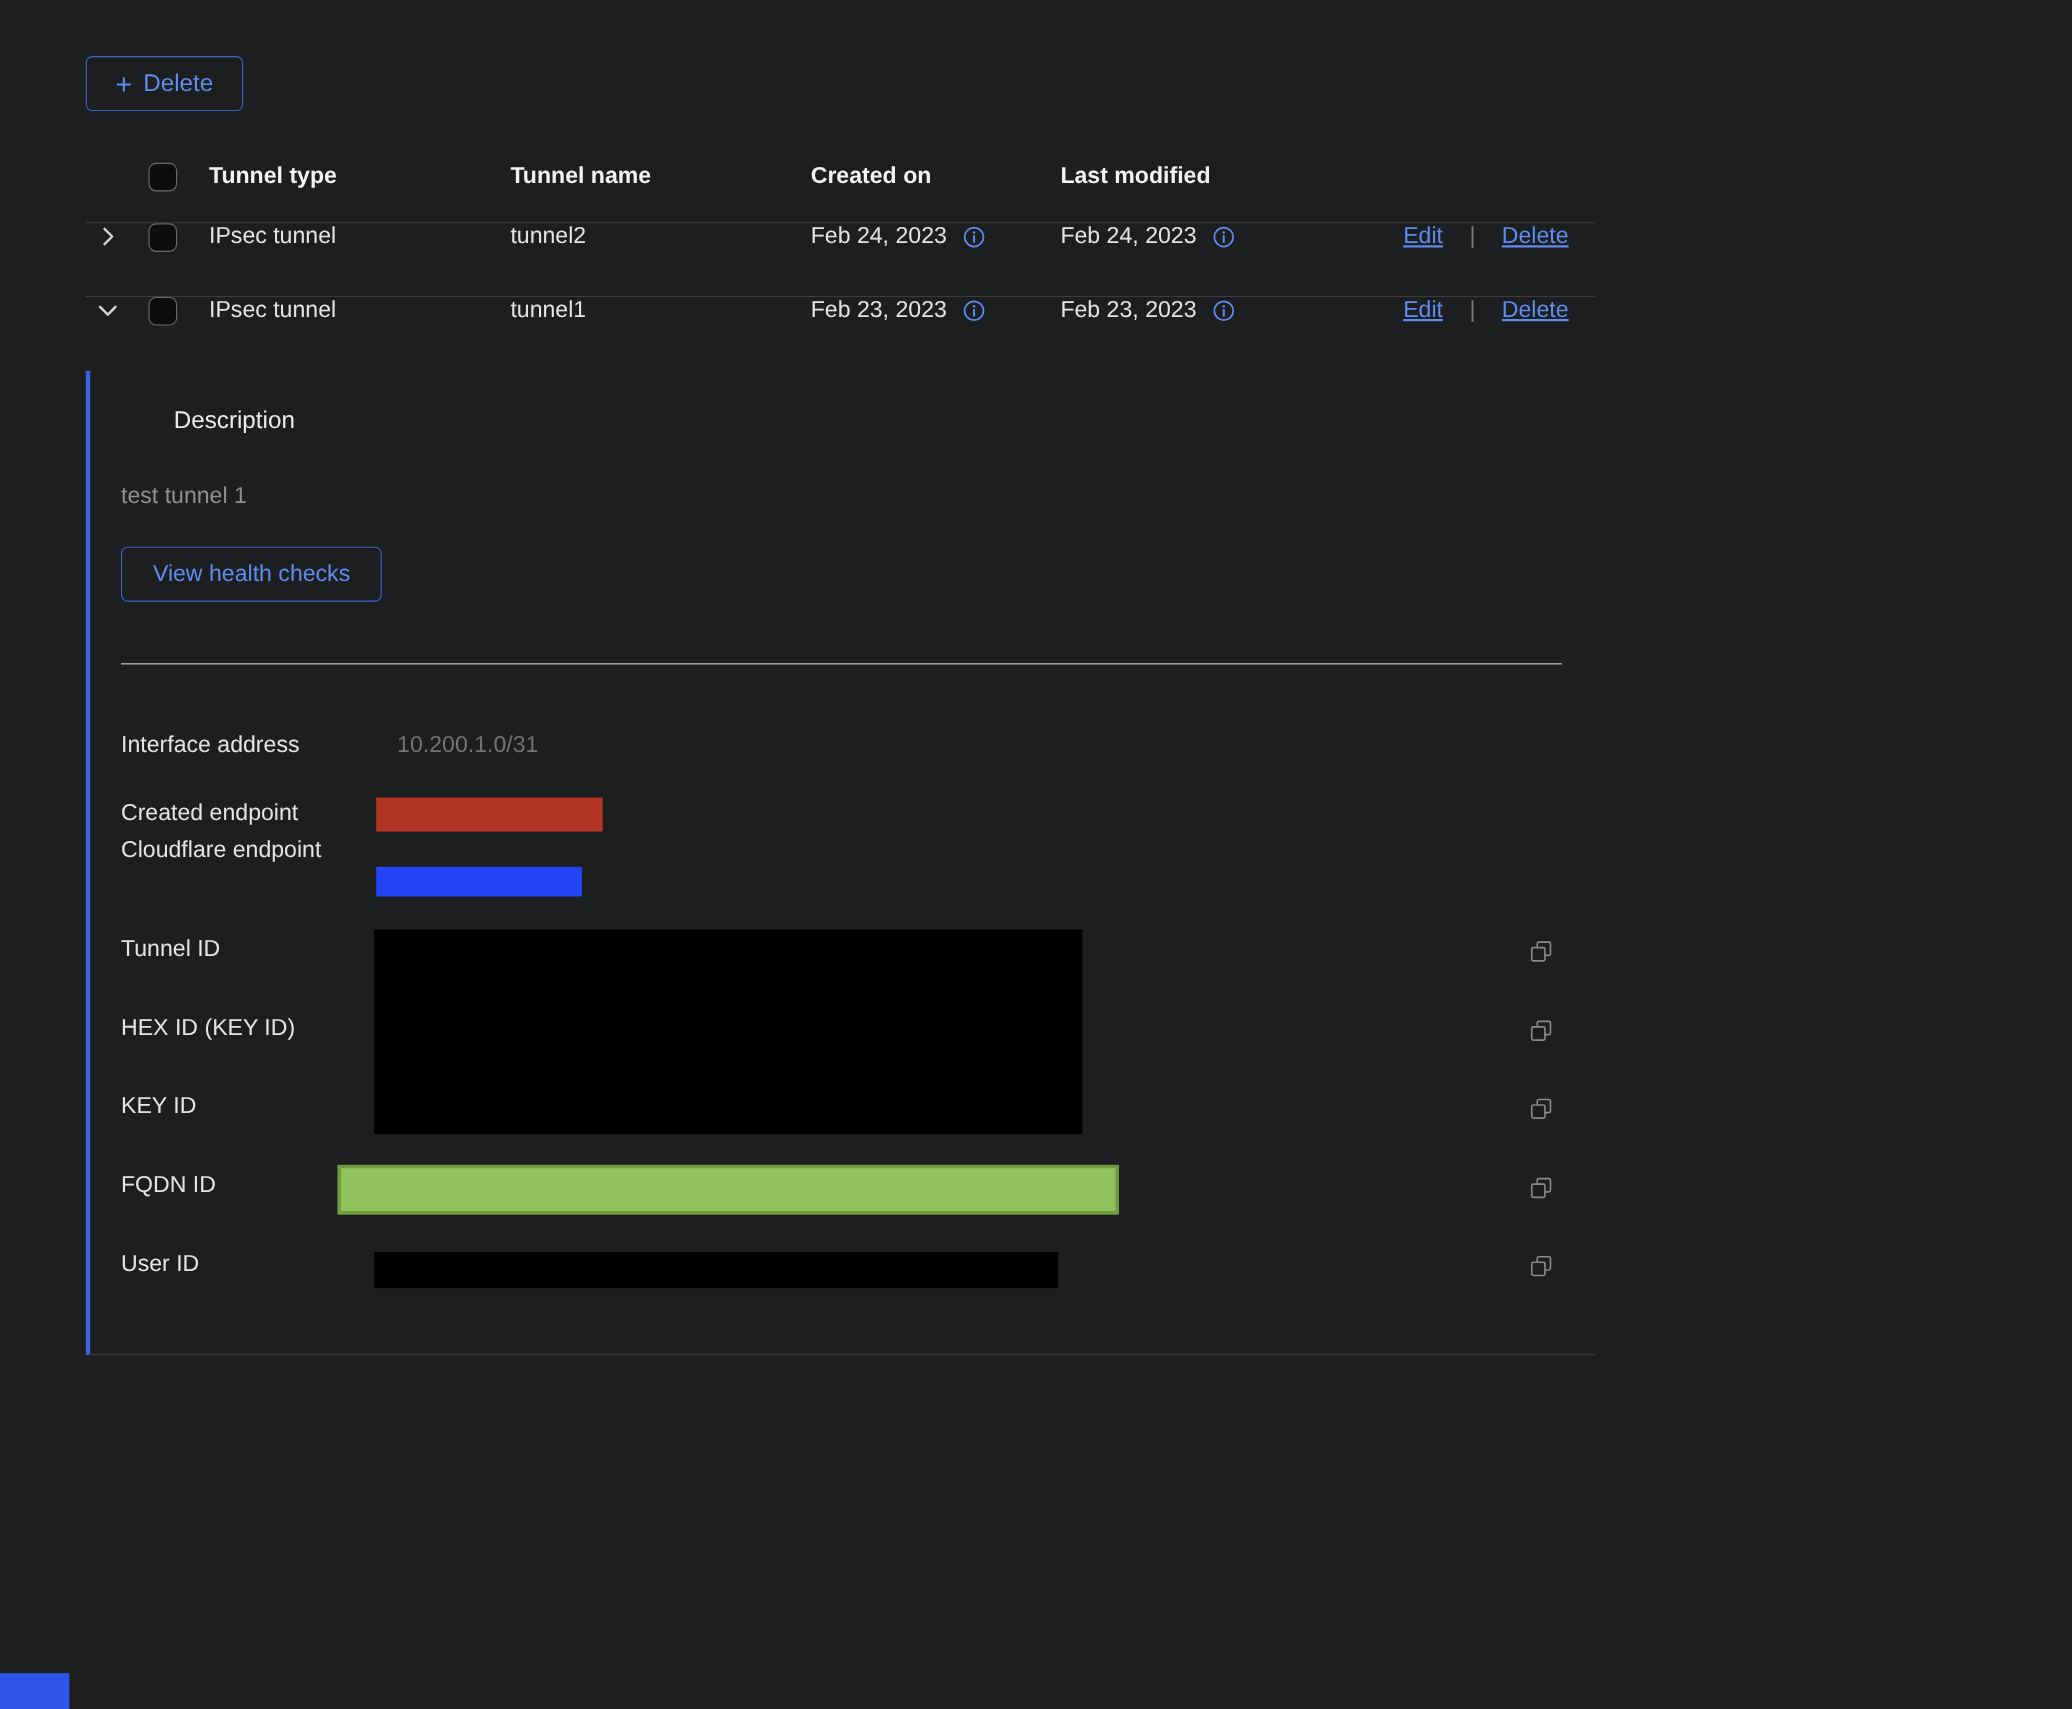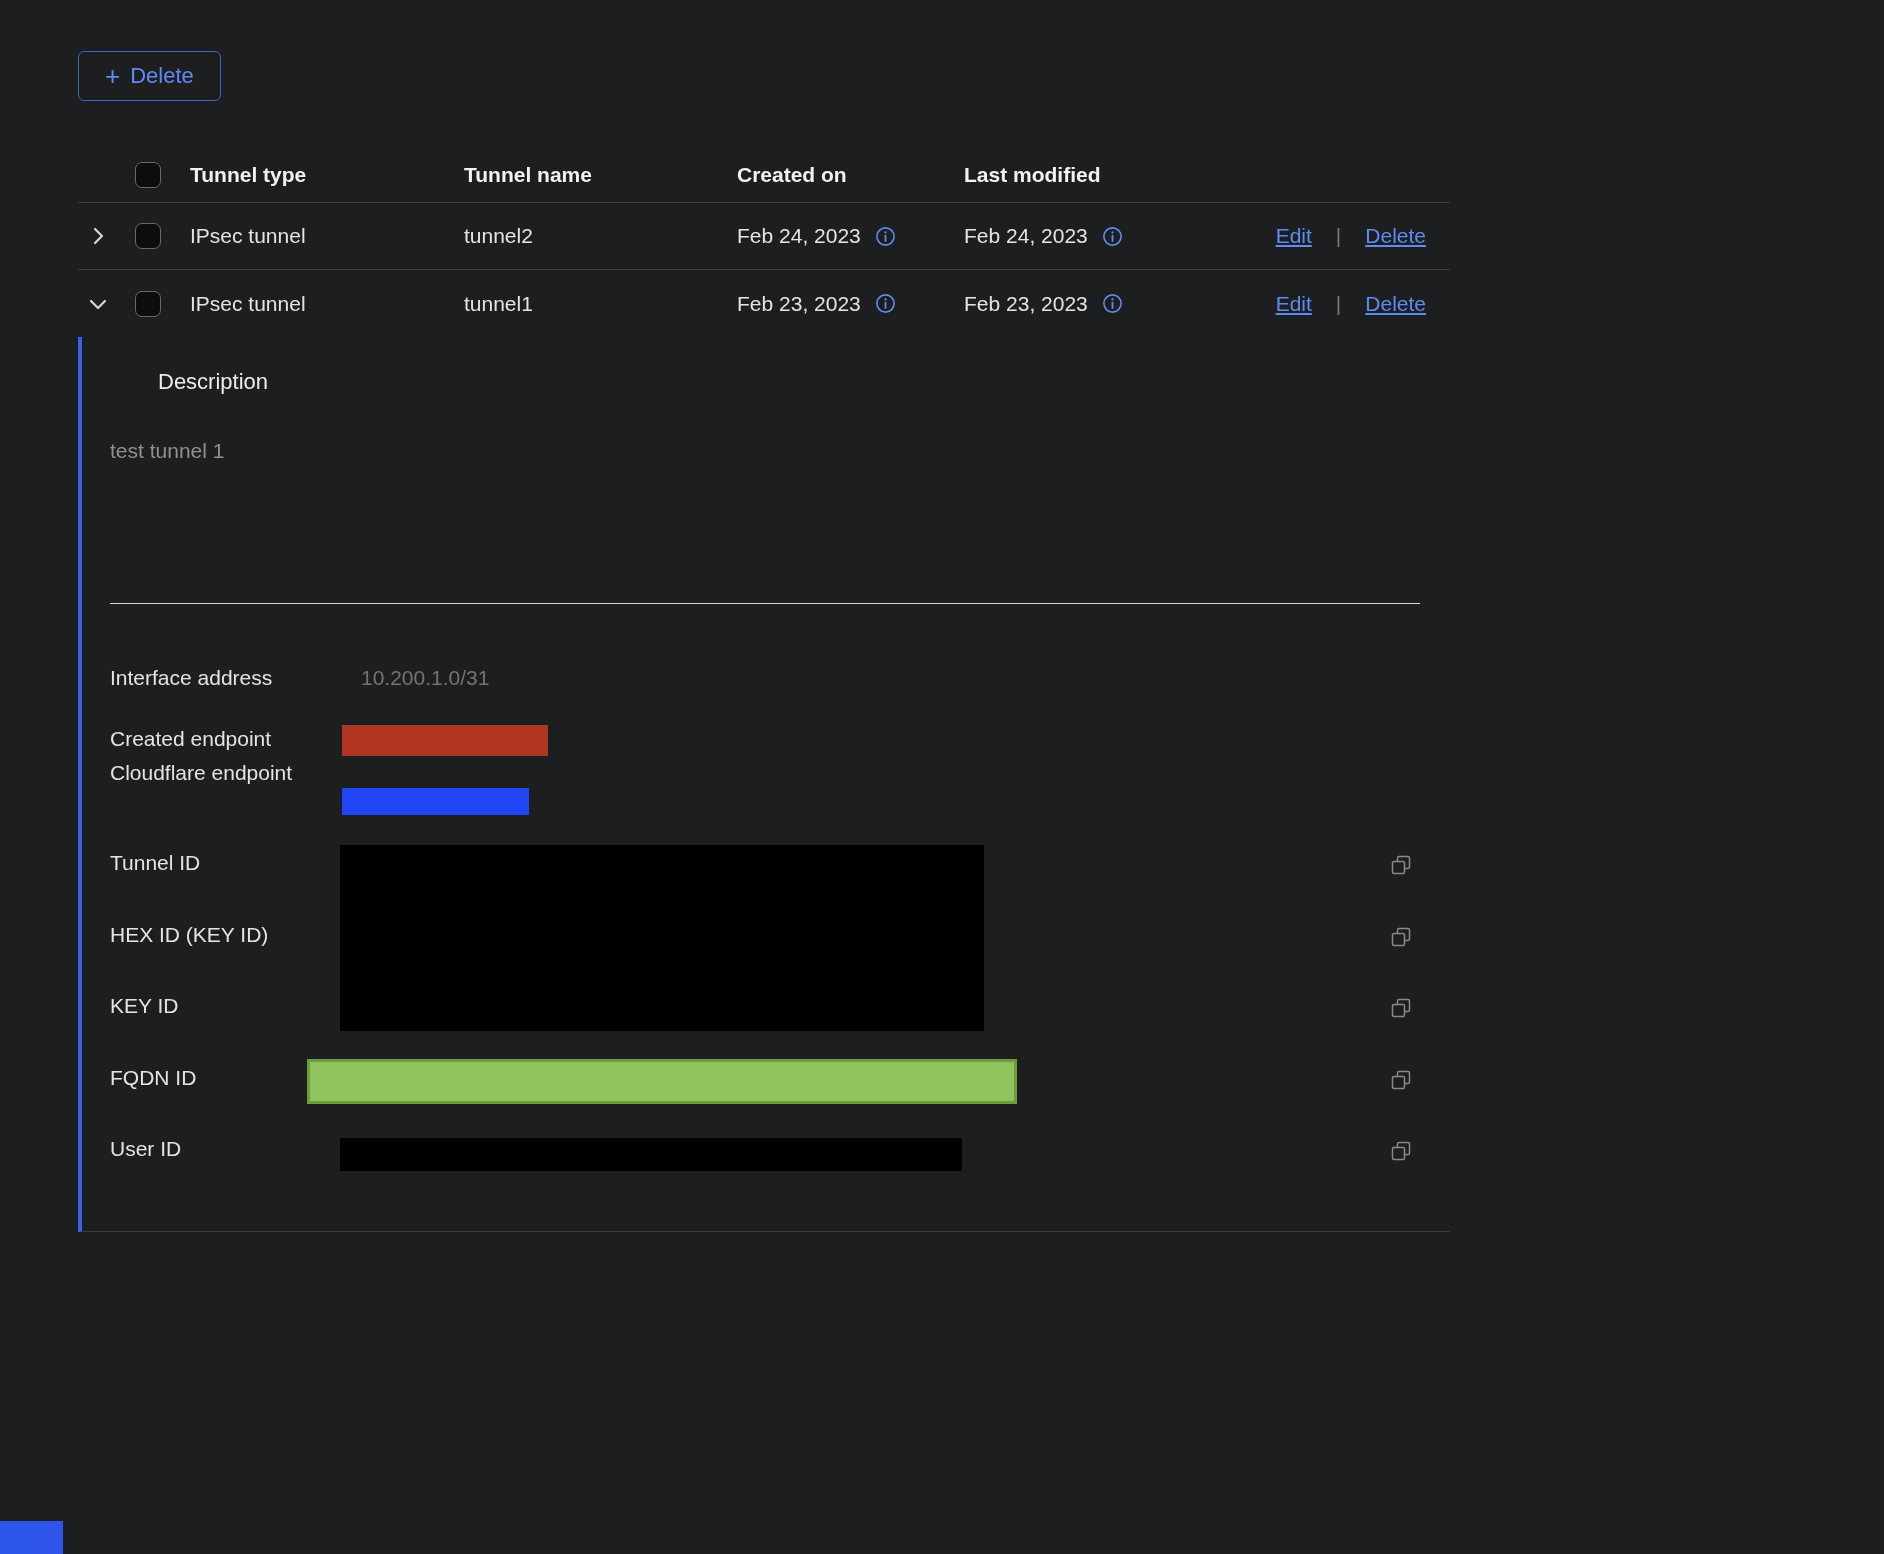--- a/index.html
+++ b/index.html
@@ -15,21 +15,21 @@
     position:absolute; left:78px; top:51px;
     display:flex; align-items:center; gap:10px;
     height:50px; padding:0 26px;
     background:transparent; border:1px solid #3d64c8; border-radius:6px;
     color:#5f8cf0; font-size:22px; font-family:inherit; cursor:pointer;
   }
   .create-btn .plus { font-size:26px; font-weight:400; line-height:1; }
 
   
   .table { position:absolute; left:78px; top:148px; width:1372px; }
-  .thead, .trow { display:flex; align-items:center; border-bottom:1px solid #3c3c3e; }
+  .thead, .trow { display:flex; align-items:flex-start; border-bottom:1px solid #3c3c3e; }
   .thead { height:55px; }
   .trow { height:67px; }
   .trow.no-border { border-bottom:none; }
   .cell-chevron { width:57px; display:flex; align-items:center; padding-left:8px; }
   .cell-check { width:55px; display:flex; align-items:center; }
   .cell-type { width:274px; font-size:21px; }
   .cell-name { width:273px; font-size:21px; }
   .cell-created, .cell-modified { width:227px; font-size:21px; display:flex; align-items:center; gap:14px; }
   .cell-actions { flex:1; display:flex; align-items:center; justify-content:flex-end; gap:24px; padding-right:24px; font-size:21px; }
   .thead .th { font-weight:700; color:#f2f2f2; }
@@ -174,20 +174,21 @@
         <span class="link">Edit</span>
         <span class="sep">|</span>
         <span class="link">Delete</span>
       </div>
     </div>
   </div>
 
   <div class="panel">
     <div class="abs desc-label">Description</div>
     <div class="abs desc-value">test tunnel 1</div>
+    <button class="abs health-btn">View health checks</button>
     <div class="abs divider"></div>
 
     <div class="abs f-label" style="top:329px">Interface address</div>
     <div class="abs f-value" style="left:279px; top:329px">10.200.1.0/31</div>
 
     <div class="abs f-label" style="top:390px">Created endpoint</div>
     <div class="redact redact-red"></div>
 
     <div class="abs f-label" style="top:424px">Cloudflare endpoint</div>
     <div class="redact redact-blue"></div>

